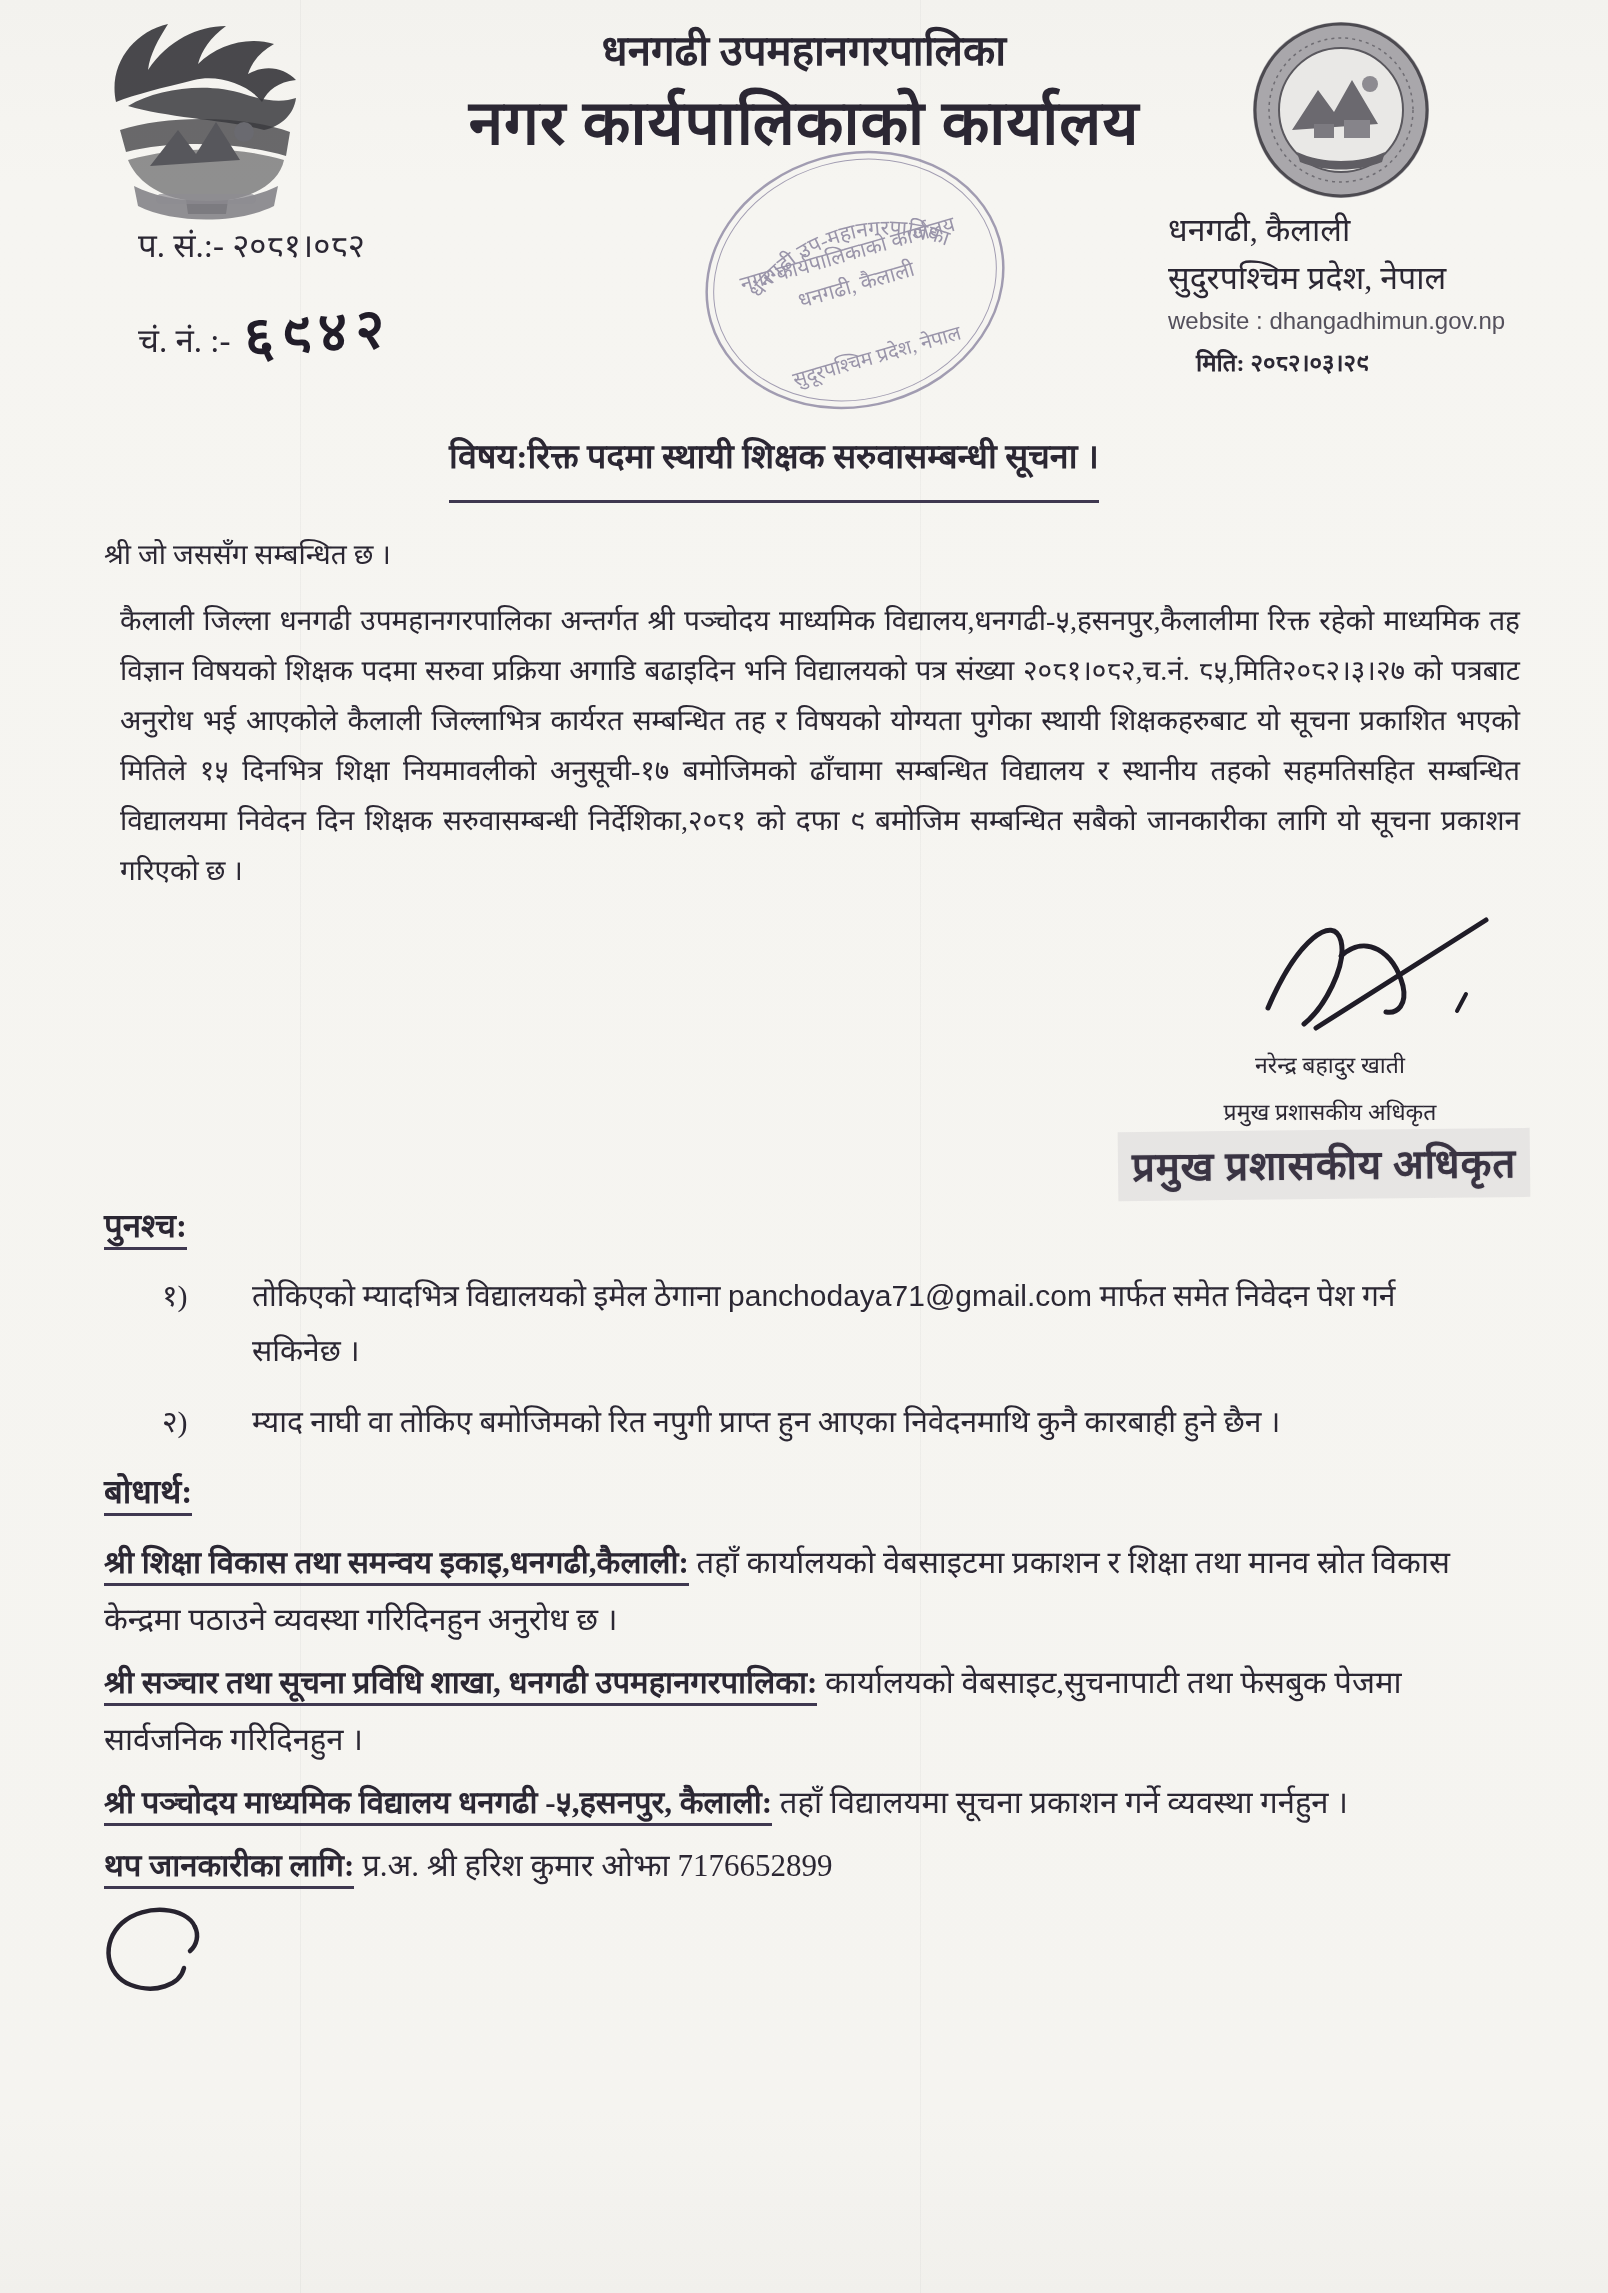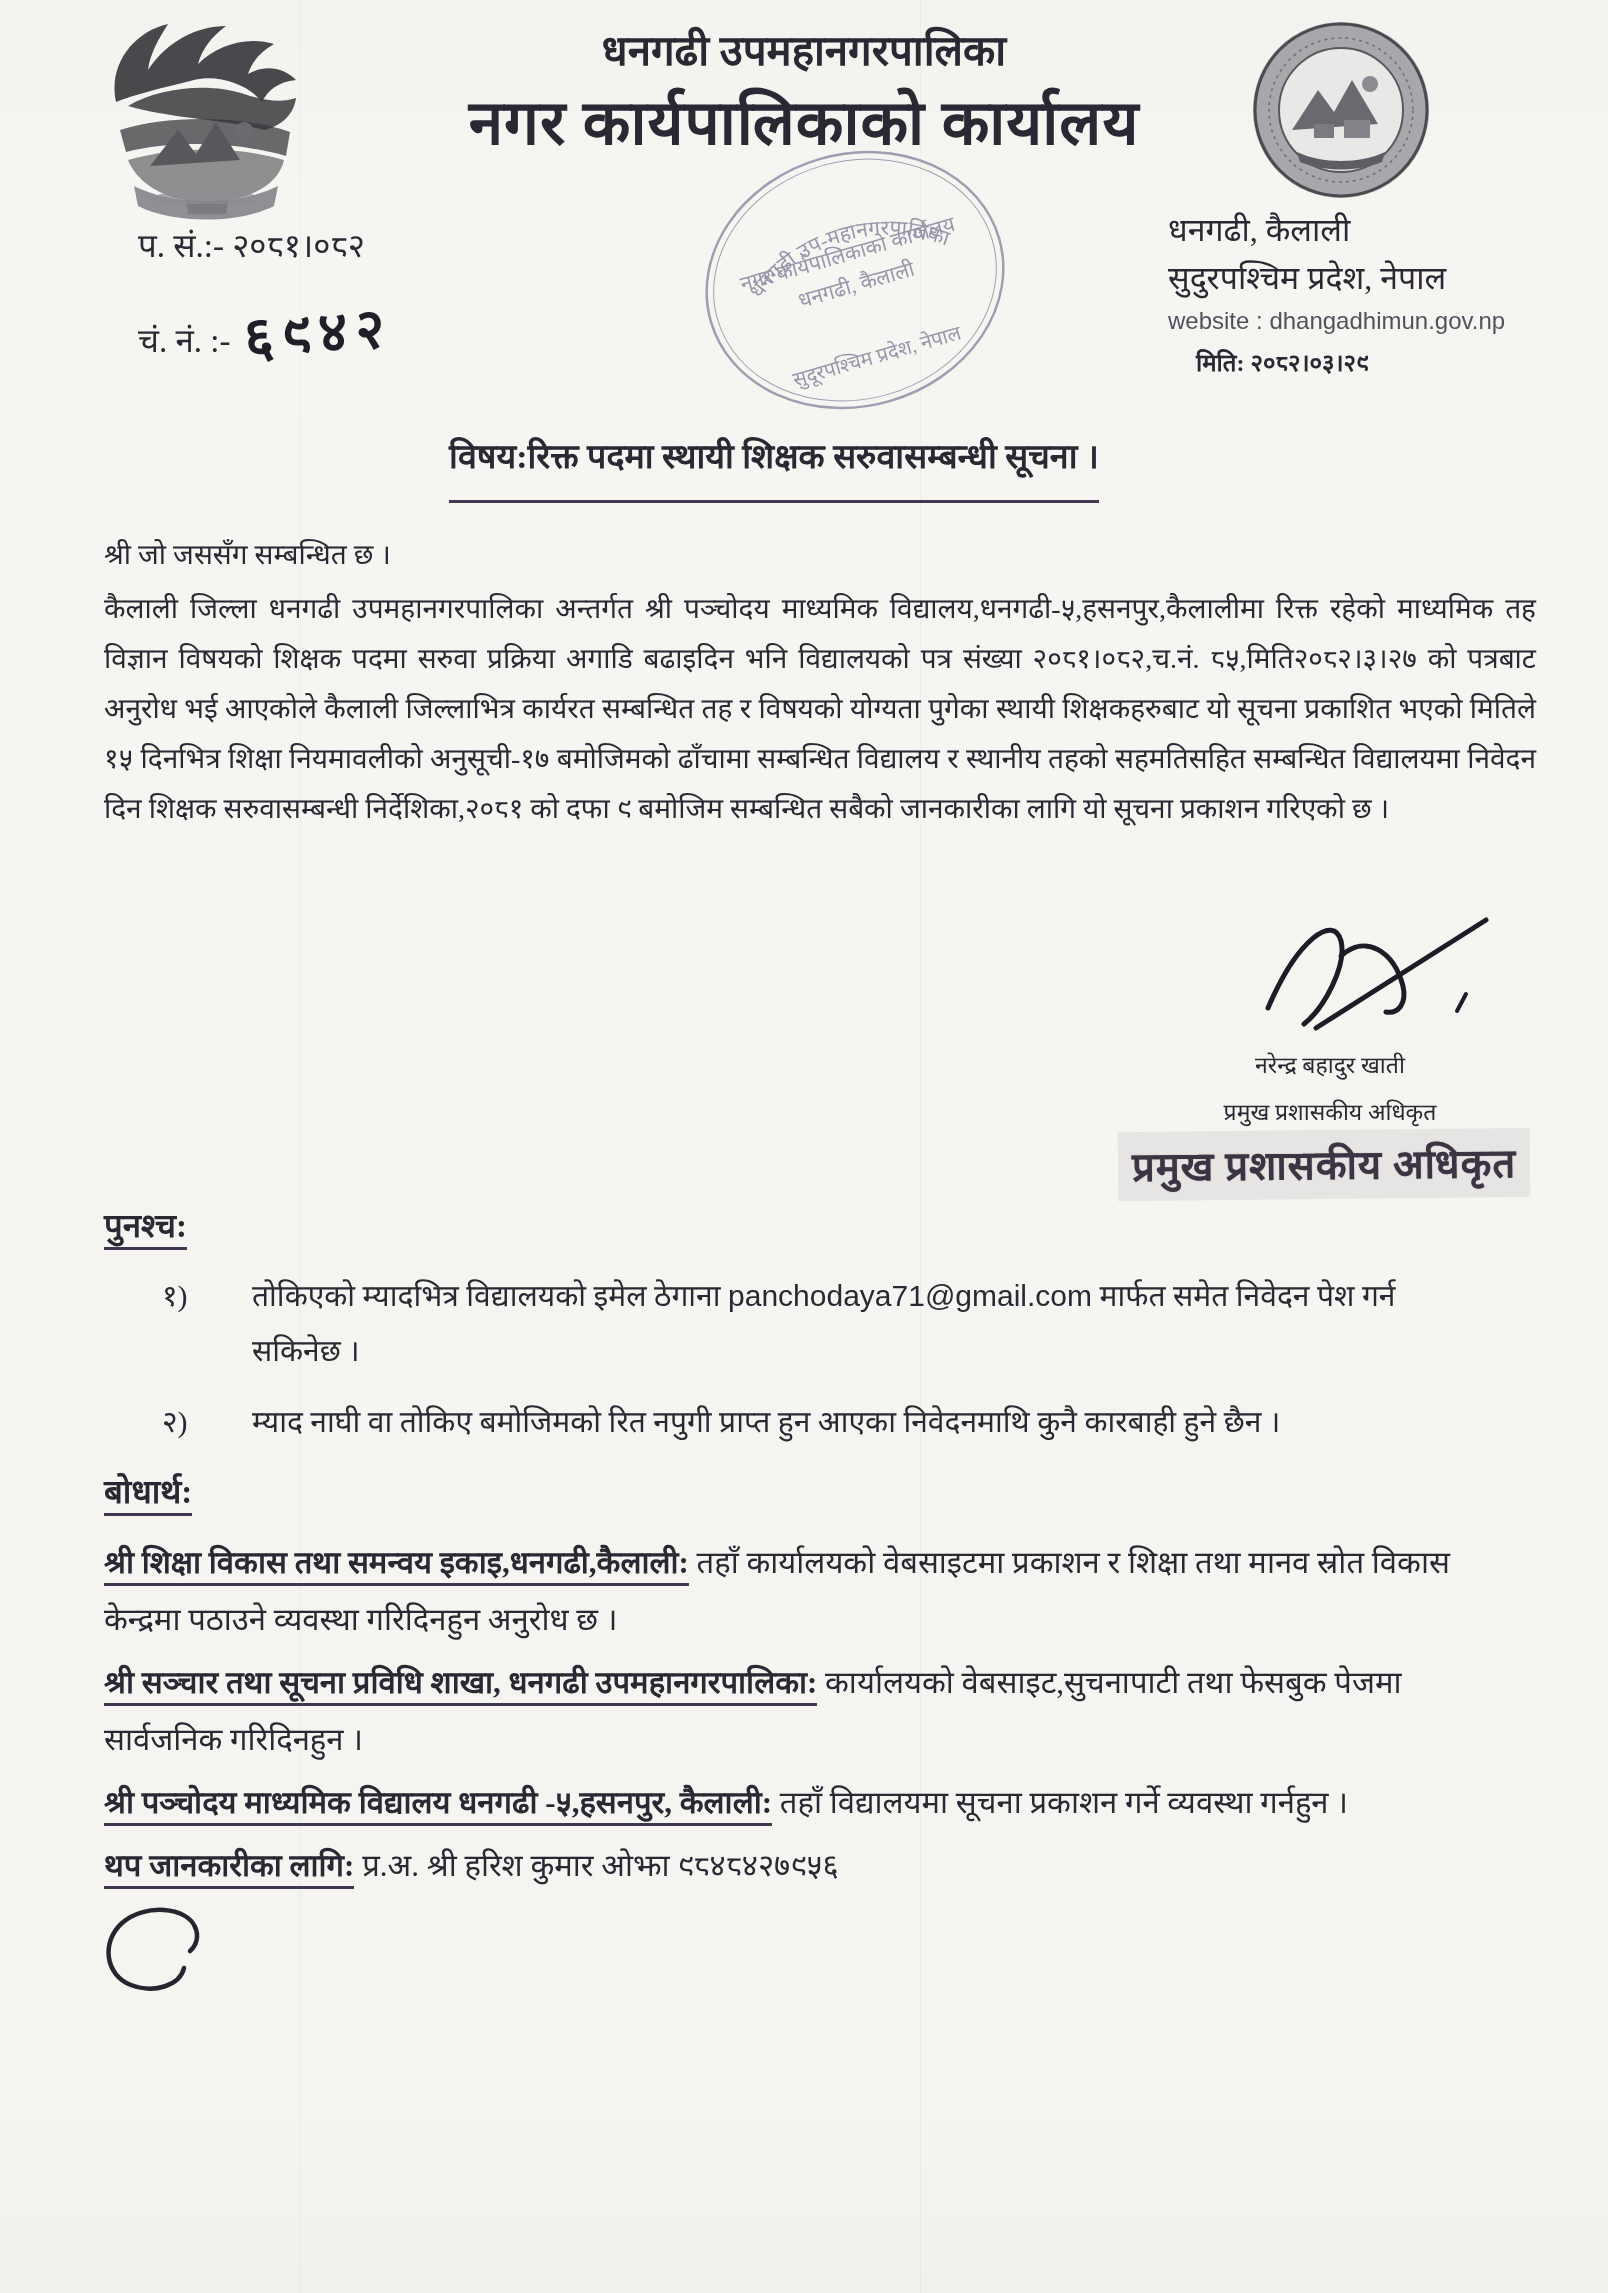--- a/index.html
+++ b/index.html
@@ -27,21 +27,21 @@
   .handwritten{display:inline-block;font-size:56px;font-weight:600;letter-spacing:8px;transform:rotate(-4deg);margin-left:14px;color:#211d29;}
   .addr-block{left:1168px;top:206px;font-size:32px;line-height:48px;}
   .website{font-family:"Liberation Sans","DejaVu Sans",sans-serif;font-size:24px;color:#54505c;line-height:38px;}
   .date-line{font-size:24px;font-weight:bold;padding-left:28px;line-height:46px;}
   
   .subject-wrap{left:0;right:60px;top:432px;text-align:center;}
   .subject{display:inline-block;font-size:34px;font-weight:bold;border-bottom:3px solid #3f3850;padding-bottom:22px;}
   
   .body-block{left:104px;top:530px;width:1432px;font-size:28px;line-height:50px;}
   .salutation{margin:0 0 4px 0;}
-  .para{margin:0;text-align:justify;}
+  .para{margin:16px;text-align:justify;}
   
   .signature-scribble{left:1228px;top:908px;width:275px;height:135px;}
   .signer{left:1140px;top:1042px;width:380px;text-align:center;font-size:23px;line-height:47px;}
   .title-stamp{left:1118px;top:1130px;font-size:40px;font-weight:bold;color:#3a3443;letter-spacing:1px;
     background:rgba(165,160,170,0.18);padding:6px 14px 8px;transform:rotate(-0.6deg);
     text-shadow:0 0 1px rgba(58,52,67,0.55);}
   
   .sec-heading{font-size:33px;font-weight:bold;}
   .sec-heading .ul{border-bottom:3px solid #3f3850;display:inline-block;}
   .punashcha-heading{left:104px;top:1202px;}
@@ -161,21 +161,21 @@
     </div>
   </div>
 
   <div class="abs bodhartha-heading sec-heading">
     <span class="ul">बोधार्थ:</span>
   </div>
   <div class="abs bodhartha-entries">
     <p><span class="blabel">श्री शिक्षा विकास तथा समन्वय इकाइ,धनगढी,कैलाली:</span><span> तहाँ कार्यालयको वेबसाइटमा प्रकाशन र शिक्षा तथा मानव स्रोत विकास केन्द्रमा पठाउने व्यवस्था गरिदिनहुन अनुरोध छ ।</span></p>
     <p><span class="blabel">श्री सञ्चार तथा सूचना प्रविधि शाखा, धनगढी उपमहानगरपालिका:</span><span> कार्यालयको वेबसाइट,सुचनापाटी तथा फेसबुक पेजमा सार्वजनिक गरिदिनहुन ।</span></p>
     <p><span class="blabel">श्री पञ्चोदय माध्यमिक विद्यालय धनगढी -५,हसनपुर, कैलाली:</span><span> तहाँ विद्यालयमा सूचना प्रकाशन गर्ने व्यवस्था गर्नहुन ।</span></p>
-    <p class="footer-line"><span class="blabel">थप जानकारीका लागि:</span><span> प्र.अ. श्री हरिश कुमार ओझा ९८४८४२७९५६</span></p>
+    <p class="footer-line"><span class="blabel">थप जानकारीका लागि:</span><span> प्र.अ. श्री हरिश कुमार ओझा 7176652899</span></p>
   </div>
 
   <div class="abs bottom-scribble">
     <svg viewBox="0 0 125 115" xmlns="http://www.w3.org/2000/svg" fill="none" stroke="#27232f" stroke-width="4.5" stroke-linecap="round">
       <path d="M100 32 C92 12 50 8 27 28 C6 47 10 80 36 90 C60 99 85 90 89 73"></path>
       <path d="M100 32 C104 40 102 50 95 56"></path>
     </svg>
   </div>
 
 </div>

